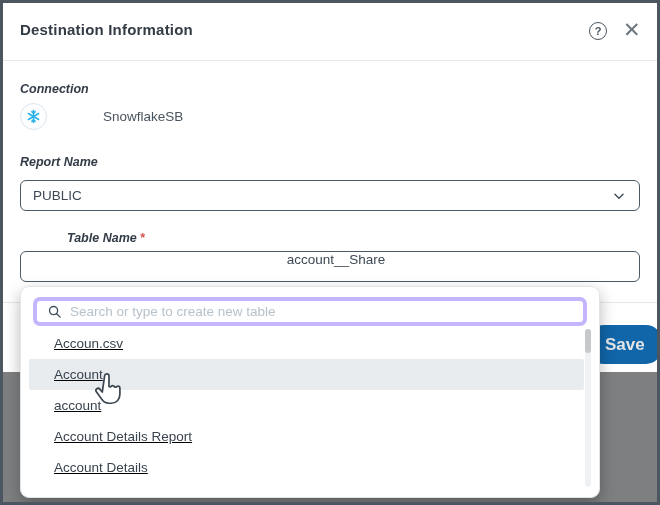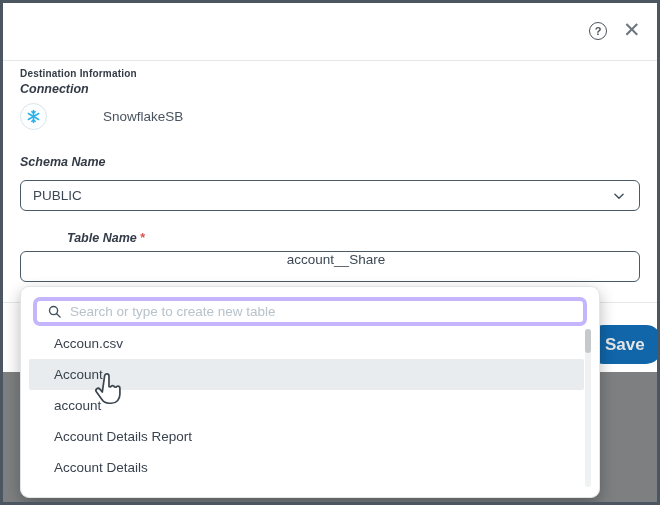--- a/index.html
+++ b/index.html
@@ -12,21 +12,21 @@
   }
   
   .backdrop {
     position:absolute; left:0; right:0; top:369px; bottom:0;
     background:#7d7f81; z-index:0;
   }
 
   
   .modal-title {
     position:absolute; left:17px; top:18px;
-    font-size:10px; font-weight:bold; color:#333b45; letter-spacing:.2px;margin-top:47px;
+    font-size:15px; font-weight:bold; color:#333b45; letter-spacing:.2px;
   }
   .help-icon {
     position:absolute; left:586px; top:19px; width:18px; height:18px;
     border:1.5px solid #4a545e; border-radius:50%;
     color:#4a545e; font-size:11px; font-weight:bold;
     display:flex; align-items:center; justify-content:center; cursor:pointer;
   }
   .close-icon {
     position:absolute; left:620px; top:14px;
     font-size:21px; color:#6d757d; cursor:pointer; line-height:26px;
@@ -91,21 +91,21 @@
     display:flex; align-items:center; background:#fff;
   }
   .search-wrap svg { margin-left:10px; flex:0 0 auto; }
   .search-input {
     flex:1; border:none; outline:none; background:transparent;
     font-size:13.5px; color:#3c4854; padding:0 8px;
     font-family:"Liberation Sans", sans-serif;
   }
   .search-input::placeholder { color:#b7c2cb; }
 
-  .option-list { position:absolute; left:0; right:5px; top:41px; }
+  .option-list { position:absolute; left:0; right:5px; top:41px;text-decoration:underline; }
   .option-row {
     height:31px; line-height:31px; margin:0 10px 0 8px;
     padding-left:25px; font-size:13.5px; color:#39434e; cursor:pointer;
     border-radius:2px;
   }
   .option-row.highlighted { background:#e8ecef; }
 
   .scroll-track {
     position:absolute; right:8px; top:42px; width:6px; height:158px;
     background:#f0f1f2; border-radius:3px;
@@ -137,21 +137,21 @@
         <line x1="12" y1="2.5" x2="12" y2="21.5"></line>
         <line x1="3.8" y1="7.2" x2="20.2" y2="16.8"></line>
         <line x1="3.8" y1="16.8" x2="20.2" y2="7.2"></line>
         <polyline points="9.3,4.2 12,6.6 14.7,4.2" fill="none"></polyline>
         <polyline points="9.3,19.8 12,17.4 14.7,19.8" fill="none"></polyline>
       </svg>
     </span>
     <span class="conn-name">SnowflakeSB</span>
   </div>
 
-  <div class="field-label label-schema">Schema Name</div>
+  <div class="field-label label-schema">Report Name</div>
   <div class="select-box select-schema">
     <span class="select-value">PUBLIC</span>
     <svg class="chevron" viewBox="0 0 24 24" fill="none" stroke="#3f4e5a" stroke-width="2.4" stroke-linecap="round" stroke-linejoin="round">
         <polyline points="5 9 12 16 19 9"></polyline>
       </svg>
   </div>
 
   <div class="field-label label-table">
     <span>Table Name</span><span class="req-star">*</span>
   </div>

